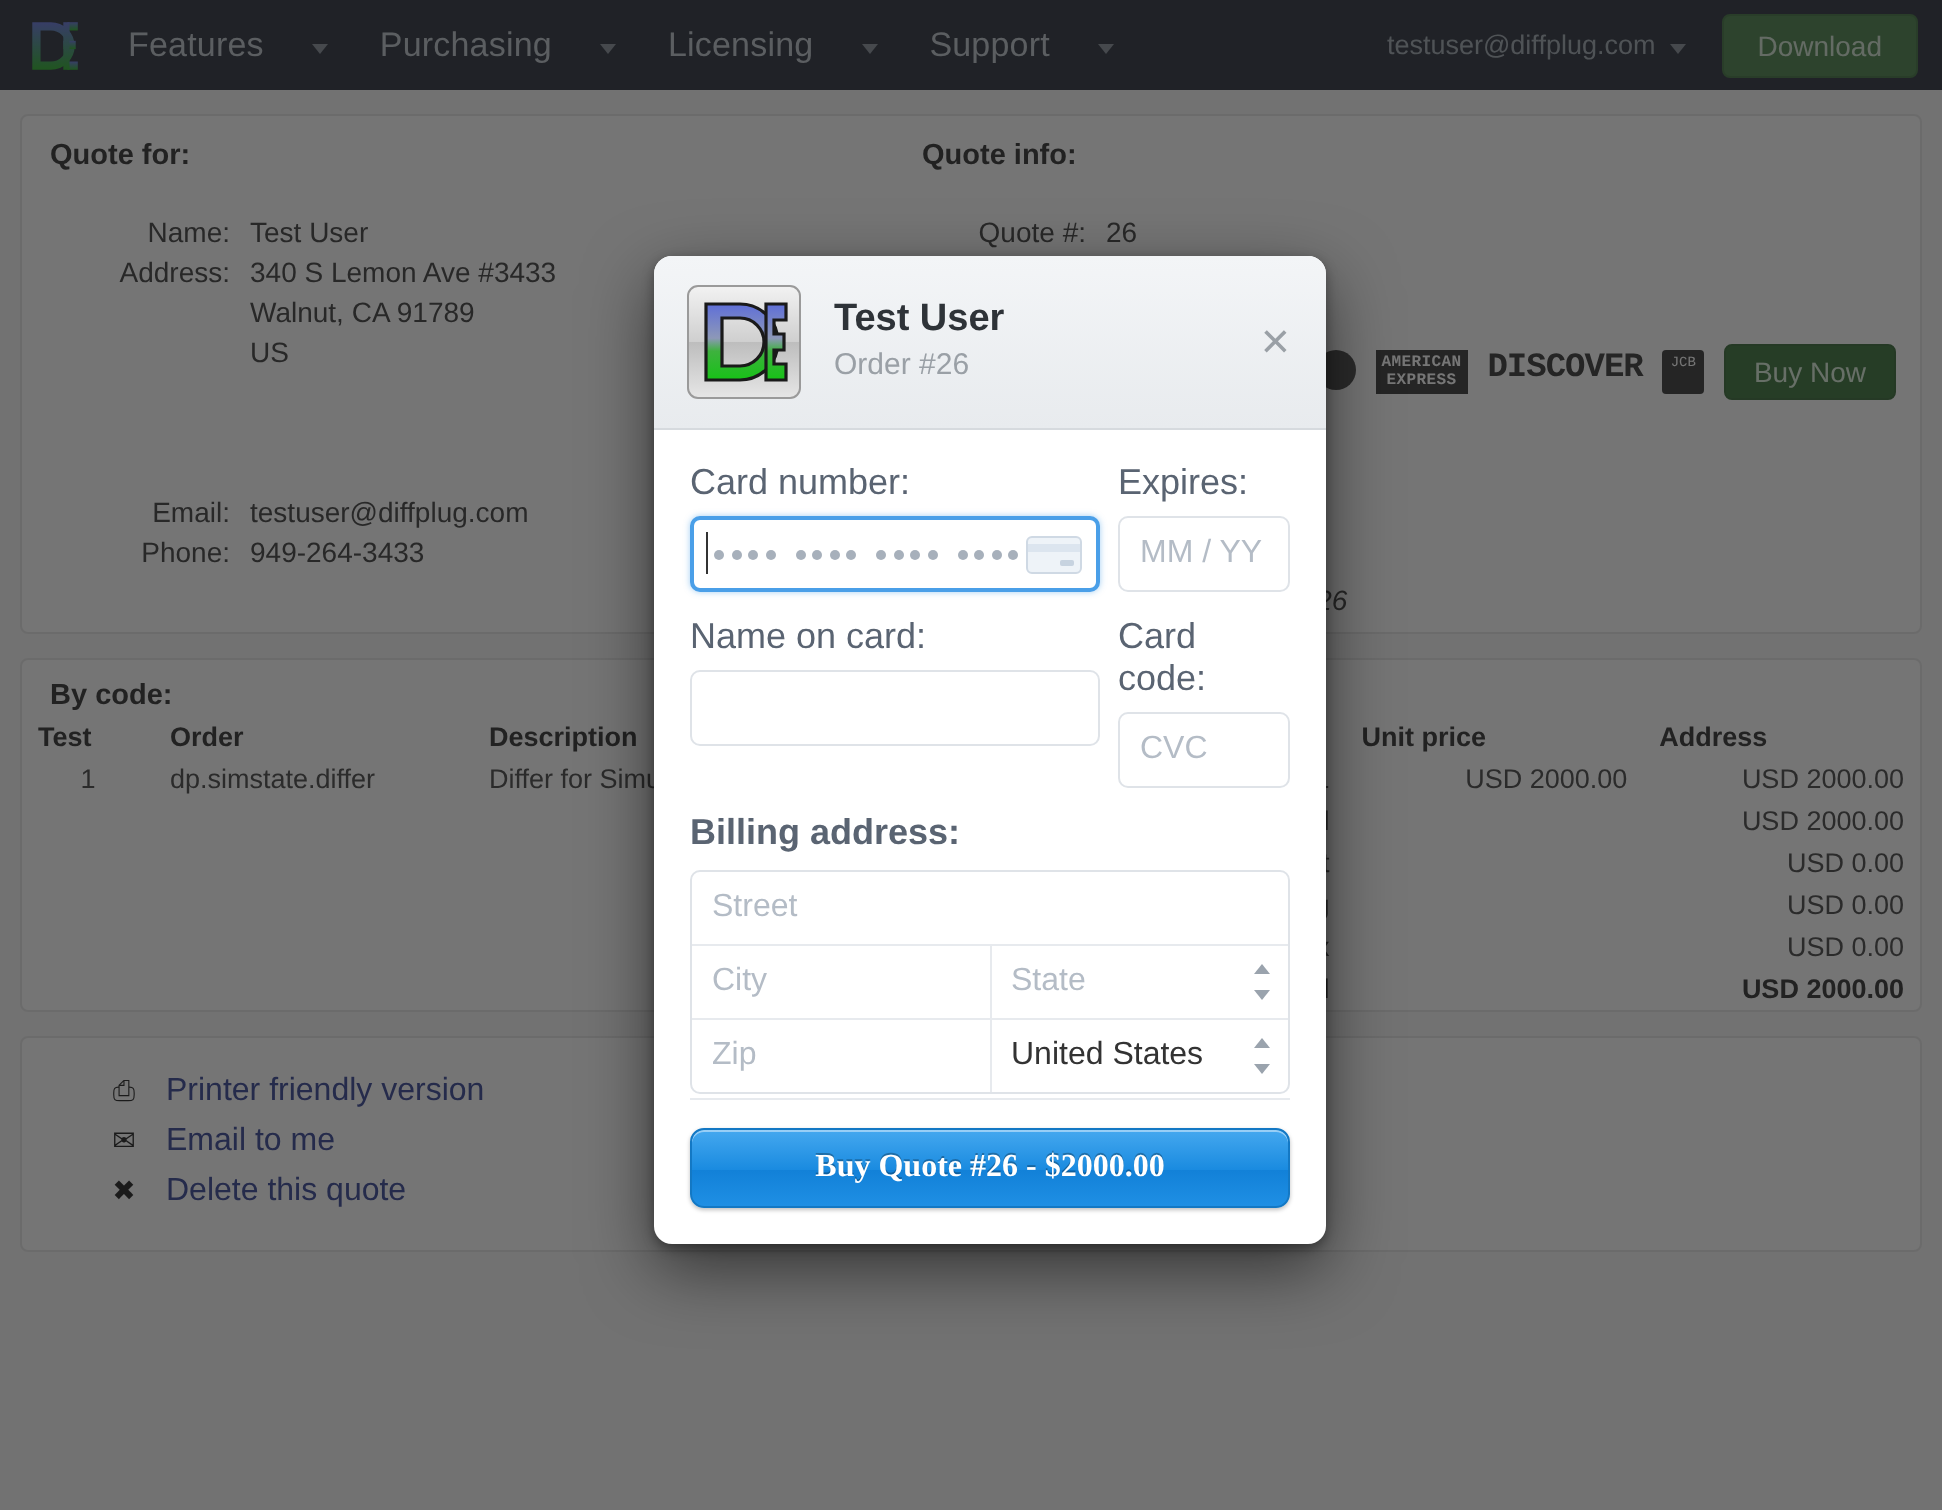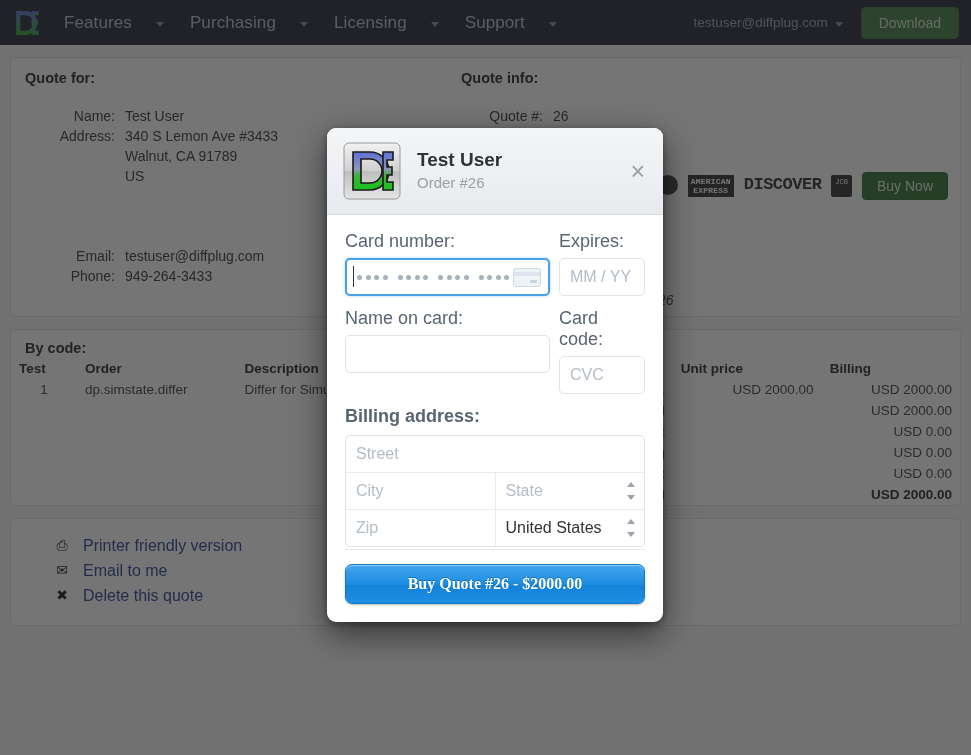--- a/index.html
+++ b/index.html
@@ -348,21 +348,21 @@
       <div class="tbl-title">By code:</div>
       <table class="items">
         <thead>
           <tr>
             <th class="c-line ctr">Test</th>
             <th class="c-code">Order</th>
             <th class="c-desc">Description</th>
             <th class="c-term num">Term (days)</th>
             <th class="c-qty num">Qty</th>
             <th class="c-unit num">Unit price</th>
-            <th class="c-amt num">Billing</th>
+            <th class="c-amt num">Address</th>
           </tr>
         </thead>
         <tbody>
           <tr>
             <td class="ctr">1</td>
             <td>dp.simstate.differ</td>
             <td>Differ for Simulink</td>
             <td class="num">365</td>
             <td class="num">1</td>
             <td class="num">USD 2000.00</td>

